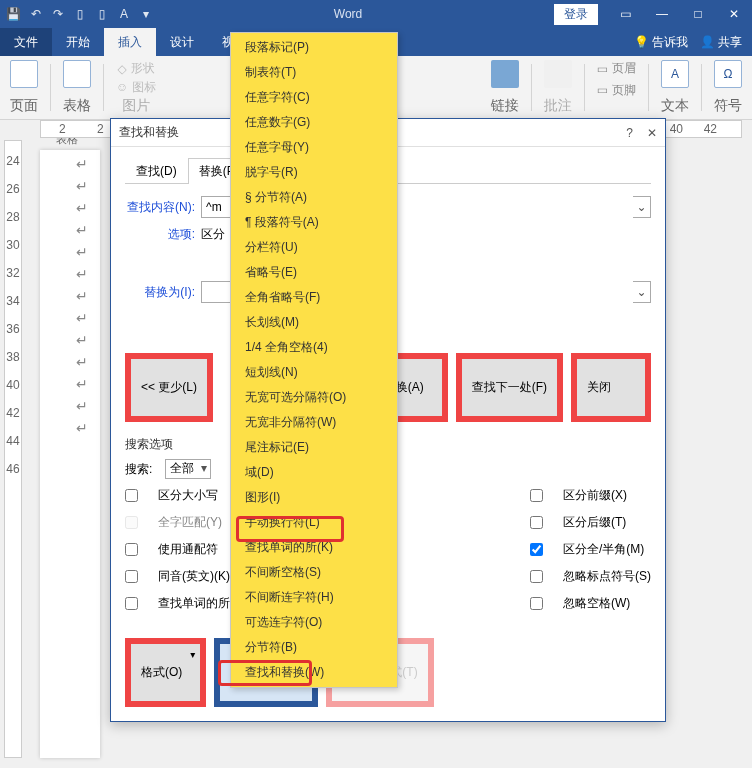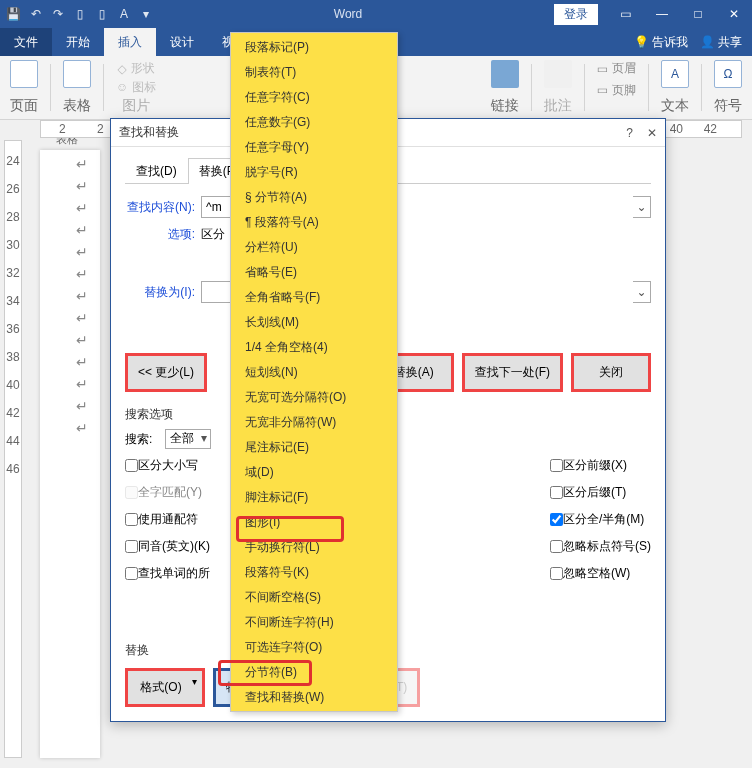--- a/index.html
+++ b/index.html
@@ -44,25 +44,25 @@
 .dlg-title-ctrls { margin-left: auto; display: flex; gap: 14px; font-size: 13px; color: #555; }
 .dlg-body { padding: 10px 14px; position: relative; height: calc(100% - 28px); }
 .dlg-tabs { display: flex; border-bottom: 1px solid #ccc; margin-bottom: 12px; }
 .dlg-tab { padding: 4px 10px; border: 1px solid transparent; border-bottom: none; cursor: pointer; position: relative; top: 1px; }
 .dlg-tab.active { border-color: #ccc; background: #fff; }
 .form-row { display: flex; align-items: center; margin-bottom: 8px; gap: 6px; }
 .form-label { width: 70px; text-align: right; color: #1d4ed8; }
 .form-input { flex: 1; height: 22px; border: 1px solid #aaa; padding: 0 4px; }
 .combo-arrow { width: 18px; height: 22px; border: 1px solid #aaa; border-left: none; display: flex; align-items: center; justify-content: center; color: #555; }
 .btn-row { display: flex; gap: 8px; margin: 20px 0 14px; }
-.btn { border: 3px solid #ef4444; background: #e1e1e1; padding: 8px 10px; cursor: pointer; min-width: 80px; text-align: center; }
+.btn { border: 6px solid #ef4444; background: #e1e1e1; padding: 20px 10px; cursor: pointer; min-width: 80px; }
 .section-title { font-size: 12px; color: #333; margin: 8px 0 6px; }
 .checks-area { display: flex; gap: 40px; }
 .check-col { display: flex; flex-direction: column; gap: 10px; }
-.check { display: flex; align-items: center; gap: 0; }
+.check { display: flex; align-items: center; gap: 20px; }
 .check input { width: 13px; height: 13px; }
 .select-inline { border: 1px solid #aaa; height: 20px; padding: 0 16px 0 4px; background: #fff; position: relative; }
 .select-inline::after { content: "▾"; position: absolute; right: 3px; top: 1px; color: #555; }
 .bottom-btns { position: absolute; left: 14px; bottom: 14px; display: flex; gap: 8px; align-items: center; }
 .btn.dropdown { padding-right: 18px; position: relative; }
 .btn.dropdown::after { content: "▾"; position: absolute; right: 5px; top: 5px; font-size: 10px; }
 .btn.disabled { color: #999; background: #efefef; }
 
 
 .menu { position: absolute; top: 32px; left: 230px; width: 168px; background: #fde047; border: 1px solid #c6c6c6; box-shadow: 2px 2px 6px rgba(0,0,0,.2); z-index: 50; padding: 2px 0; max-height: 680px; }
@@ -319,24 +319,23 @@
   <div class="menu-item">分栏符(U)</div>
   <div class="menu-item">省略号(E)</div>
   <div class="menu-item">全角省略号(F)</div>
   <div class="menu-item">长划线(M)</div>
   <div class="menu-item">1/4 全角空格(4)</div>
   <div class="menu-item">短划线(N)</div>
   <div class="menu-item">无宽可选分隔符(O)</div>
   <div class="menu-item">无宽非分隔符(W)</div>
   <div class="menu-item">尾注标记(E)</div>
   <div class="menu-item">域(D)</div>
-  <div class="menu-item">脚注标记(F)</div>
   <div class="menu-item">图形(I)</div>
   <div class="menu-item">手动换行符(L)</div>
-  <div class="menu-item">段落符号(K)</div>
+  <div class="menu-item">查找单词的所(K)</div>
   <div class="menu-item">不间断空格(S)</div>
   <div class="menu-item">不间断连字符(H)</div>
   <div class="menu-item">可选连字符(O)</div>
   <div class="menu-item">分节符(B)</div>
   <div class="menu-item">查找和替换(W)</div>
 </div>
 
 <div class="redbox redbox1"></div>
 <div class="redbox redbox2"></div>
 

